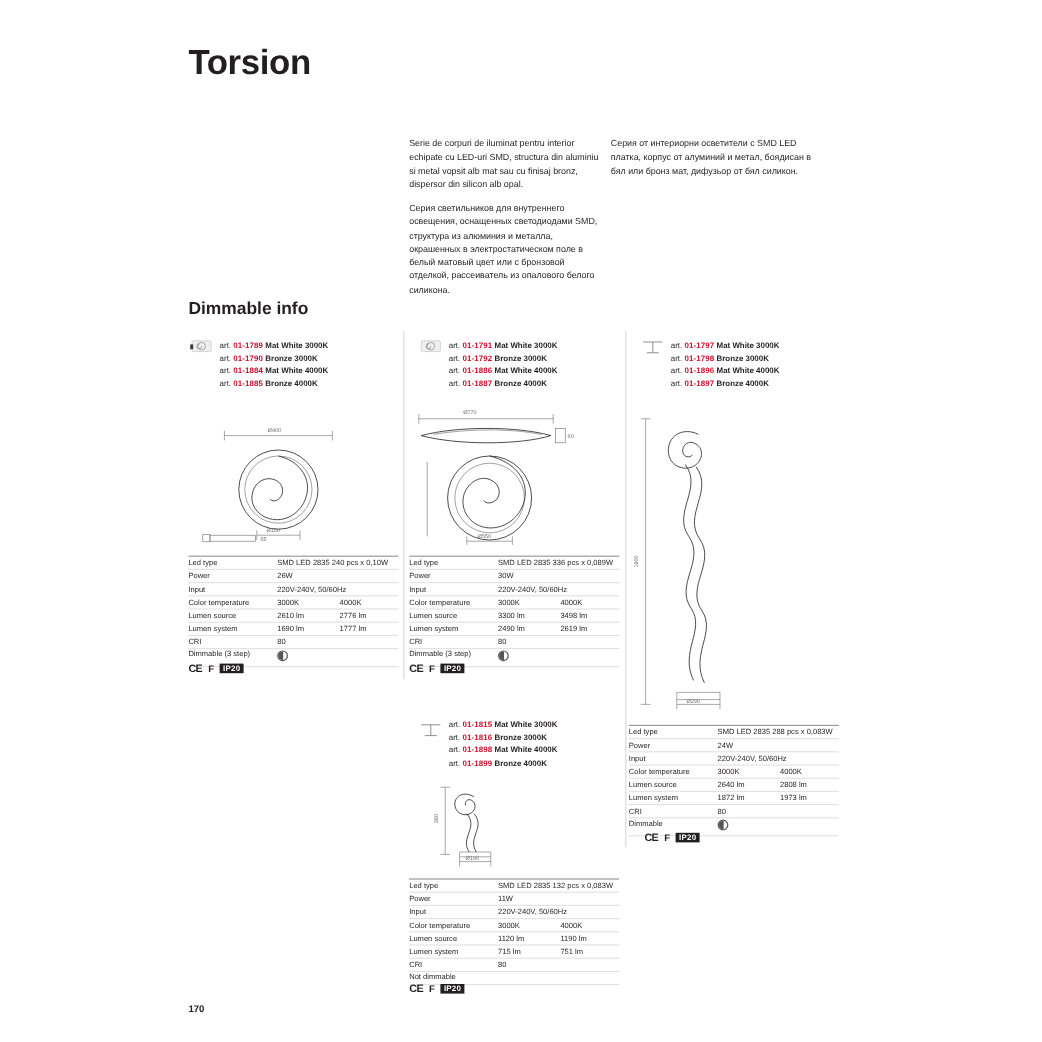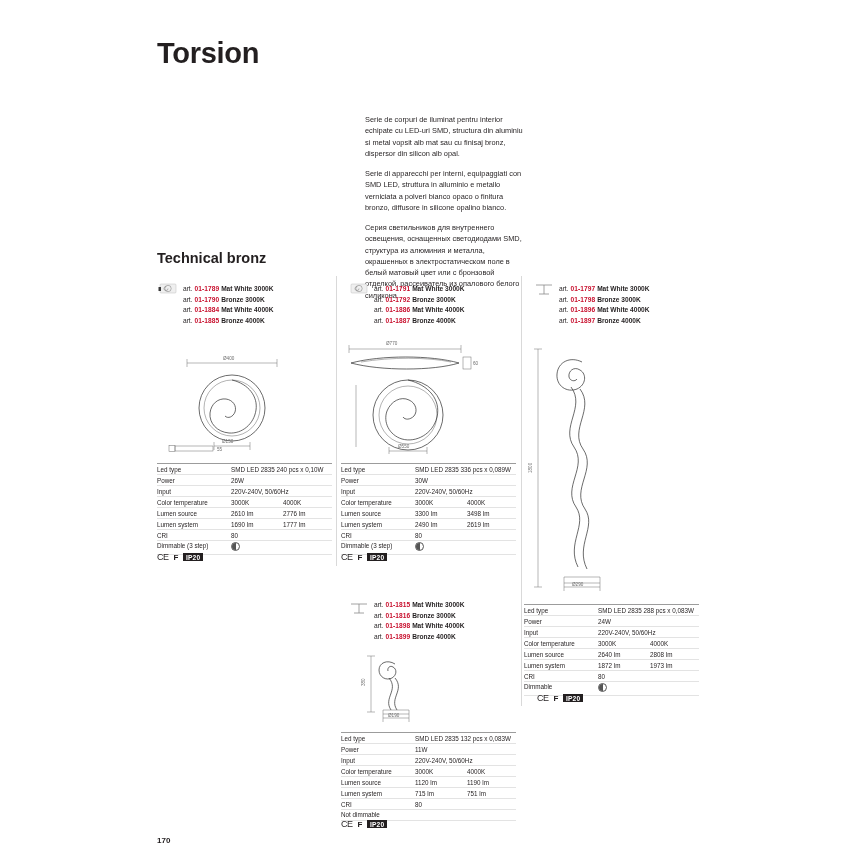--- a/index.html
+++ b/index.html
@@ -18,21 +18,21 @@
   .title {
     position:absolute; left:157px; top:37px;
     font-size: 29px; font-weight: bold; letter-spacing: -0.3px;
   }
 
   .intro-col { position:absolute; font-size:7.4px; line-height:1.52; }
   .intro-main {
     left:157px; top:110px; width:170px;
     font-weight:bold; font-size:8.6px; line-height:1.52;
   }
-  .col2 { left:341px; top:114px; width:160px;margin-left:24px; }
+  .col2 { left:341px; top:114px; width:160px; }
   .col3 { left:509px; top:114px; width:180px; }
   .para { margin:0 0 9px 0; }
 
   .tech-title {
     position:absolute; left:157px; top:250px;
     font-size:14.5px; font-weight:bold;
   }
 
   
   .block { position:absolute; }
@@ -48,21 +48,21 @@
   
   .spec { position:absolute; font-size:6.3px; color:#231f20; width:180px; }
   .spec .srow { display:flex; border-bottom:0.6px solid #e3e3e3; padding:1.6px 0 1.4px 0; }
   .spec .srow:first-child { border-top:0.9px solid #9c9c9c; }
   .spec .k { width:74px; flex:0 0 74px; }
   .spec .v { flex:1; }
   .spec .v2 { width:52px; flex:0 0 52px; }
 
   .certrow { position:absolute; font-size:7px; font-weight:bold; display:flex; align-items:center; gap:5px; }
   .ip { background:#231f20; color:#fff; padding:0.5px 2.5px; font-size:6.6px; font-weight:bold; letter-spacing:0.2px; }
-  .ce { font-size:9px; font-weight:normal; letter-spacing:-0.5px; }
+  .ce { font-size:9px; font-weight:bold; letter-spacing:-0.5px; }
   .f-mark { font-size:8px; font-weight:bold; }
 
   .dim-icon {
     display:inline-block; width:9px; height:9px; border-radius:50%;
     border:1px solid #555; position:relative;
   }
   .dim-icon::after{
     content:""; position:absolute; left:0; top:0; width:50%; height:100%;
     background:#555; border-radius:9px 0 0 9px;
   }
@@ -79,28 +79,28 @@
 </head>
 <body>
 
 <div class="page">
 
   <div class="title">Torsion</div>
 
 
   <div class="intro-col col2">
     <p class="para">Serie de corpuri de iluminat pentru interior echipate cu LED-uri SMD, structura din aluminiu si metal vopsit alb mat sau cu finisaj bronz, dispersor din silicon alb opal.</p>
-    <p class="para">Serie di apparecchi per interni, equipaggiati con SMD LED, struttura in alluminio e metallo verniciata a polveri bianco opaco o finitura bronzo, diffusore in silicone opalino bianco.</p>
     <p class="para">Серия светильников для внутреннего освещения, оснащенных светодиодами SMD, структура из алюминия и металла, окрашенных в электростатическом поле в белый матовый цвет или с бронзовой отделкой, рассеиватель из опалового белого силикона.</p>
   </div>
 
   <div class="intro-col col3">
-  </div>
-
-  <div class="tech-title">Technical bronz</div>
+    <p class="para">Серия от интериорни осветители с SMD LED платка, корпус от алуминий и метал, боядисан в бял или бронз мат, дифузьор от бял силикон.</p>
+  </div>
+
+  <div class="tech-title">Dimmable info</div>
 
   <div class="block" style="left:157px; top:276px;">
     <svg width="26" height="24" viewBox="0 0 26 24">
       <rect x="3" y="8" width="16" height="9" rx="1" fill="#efefef" stroke="#bdbdbd" stroke-width="0.5"></rect>
       <circle cx="11" cy="12.5" r="3.2" fill="none" stroke="#8a8a8a" stroke-width="0.6"></circle>
       <path d="M11 12.5 a2 2 0 1 1 -1.6 -1.9" fill="none" stroke="#8a8a8a" stroke-width="0.6"></path>
       <rect x="1.5" y="11" width="2.5" height="4" fill="#3a3a3a"></rect>
     </svg>
   </div>
 

